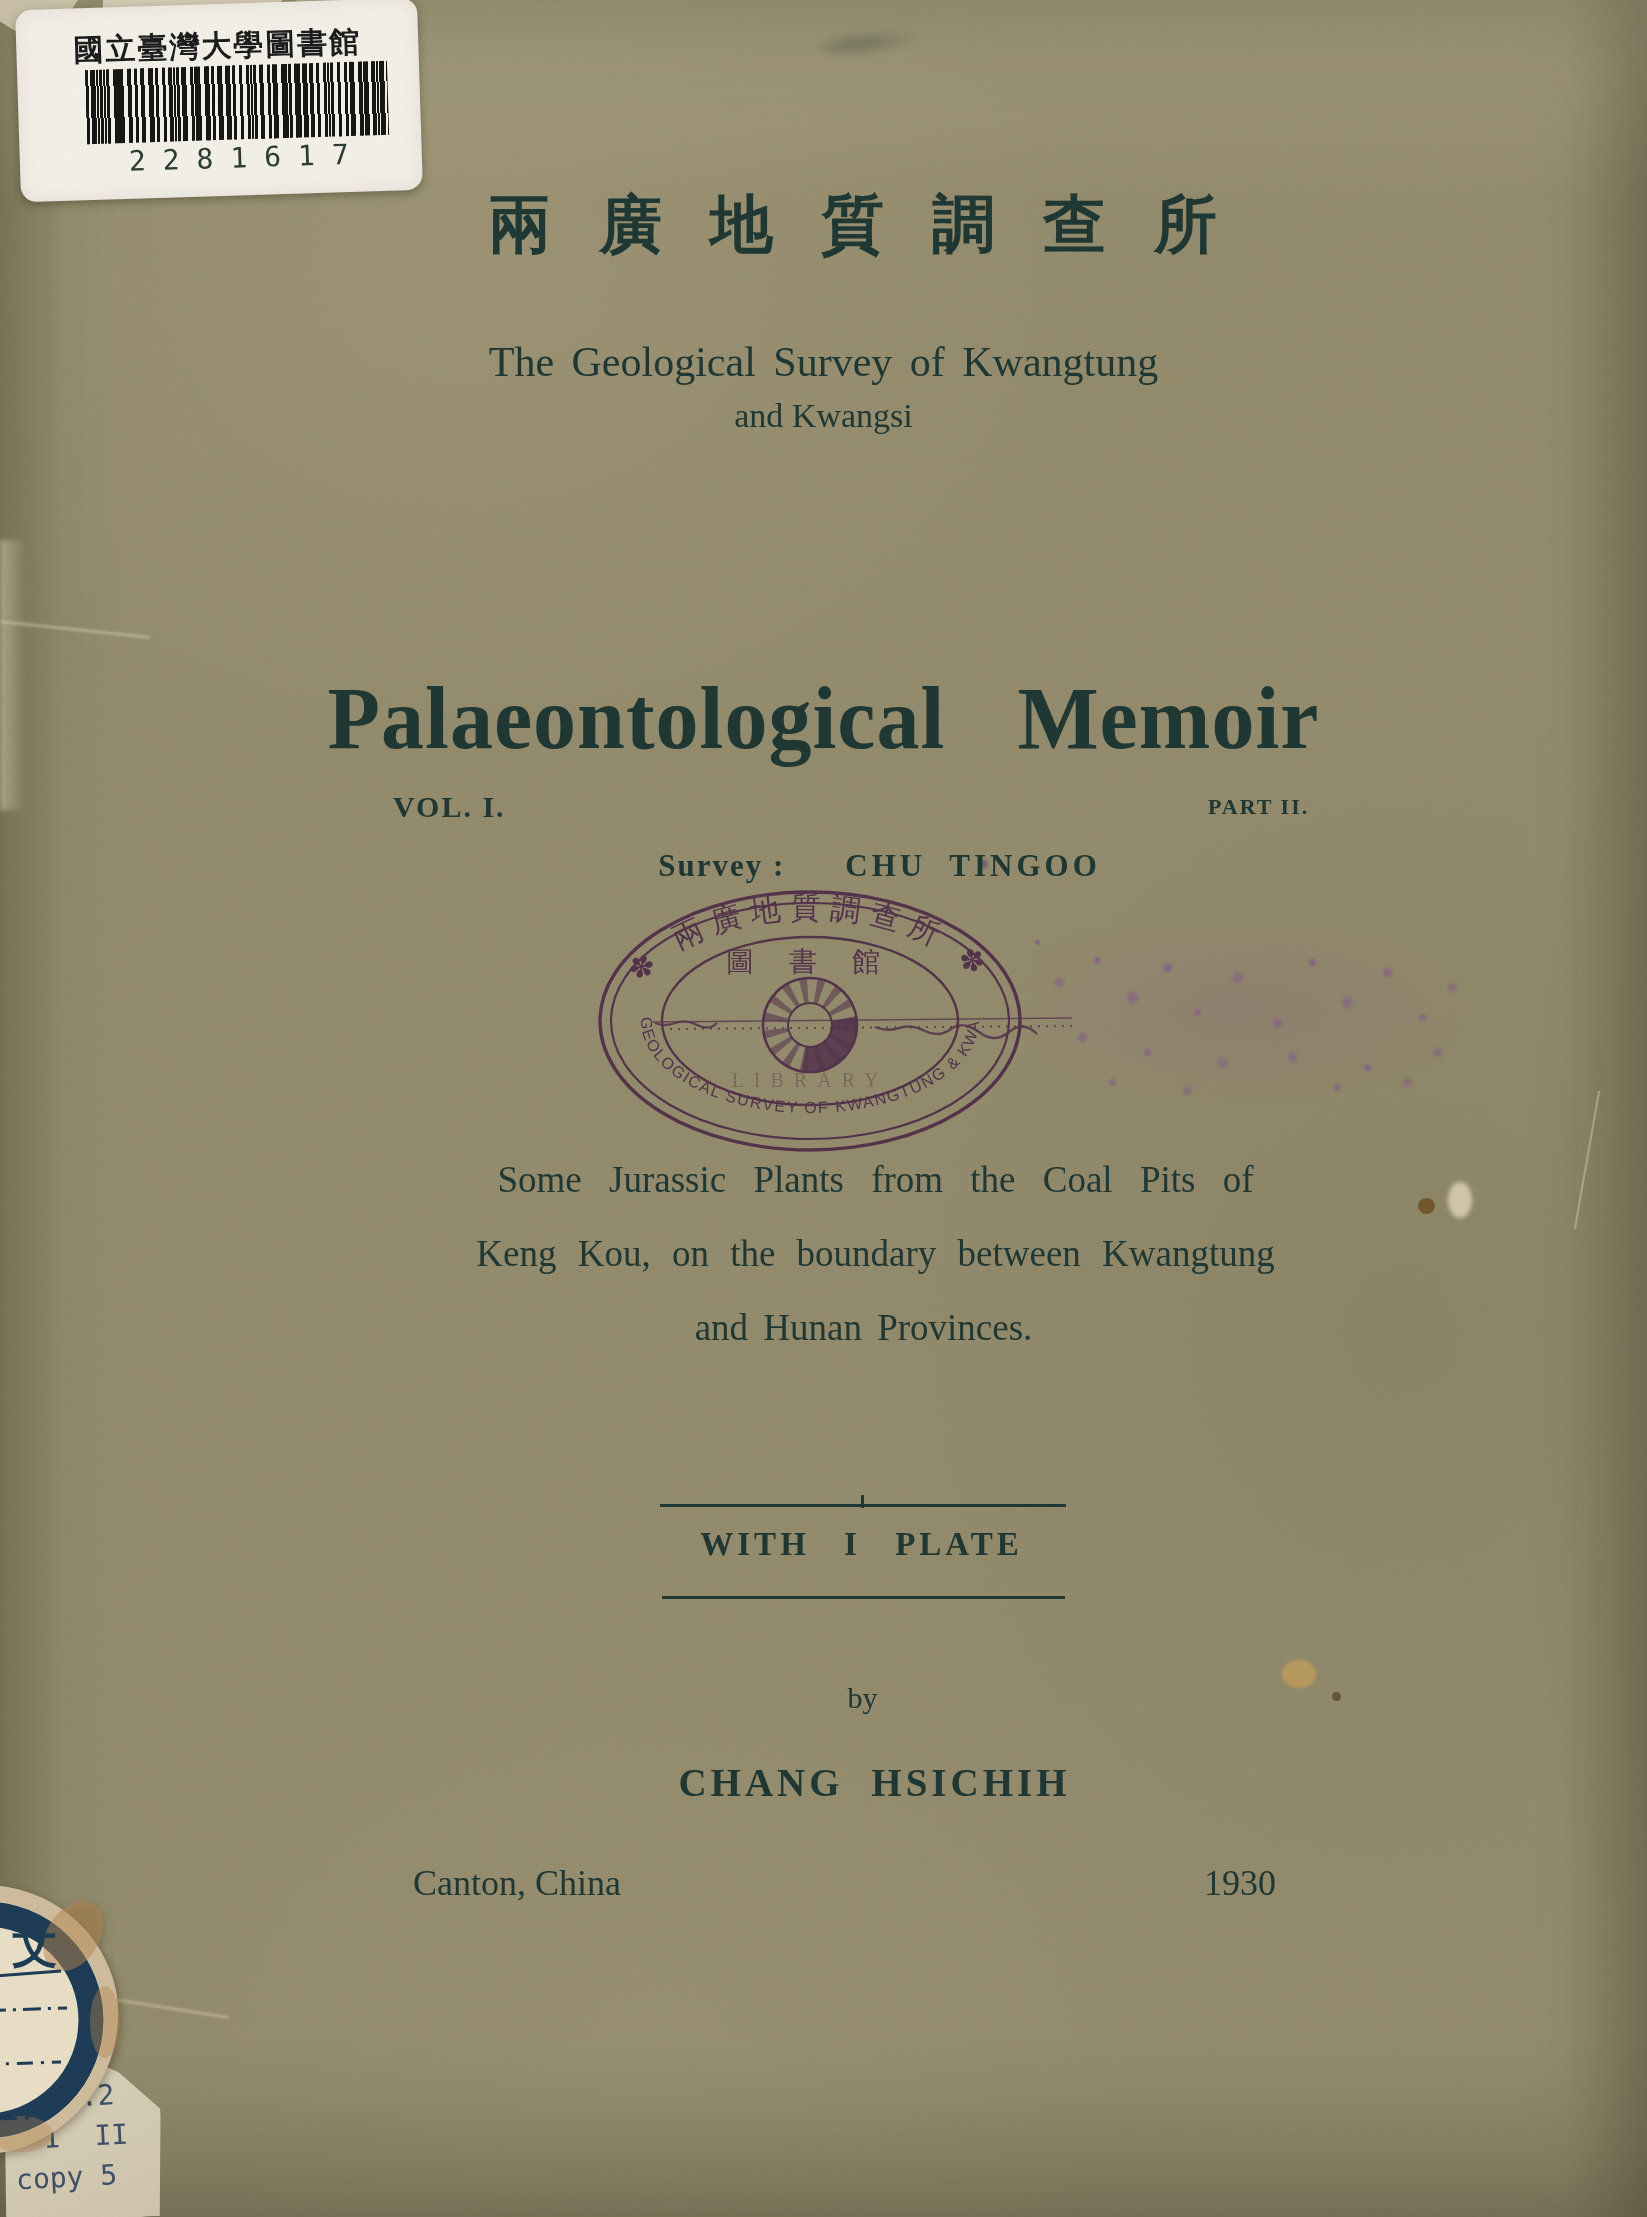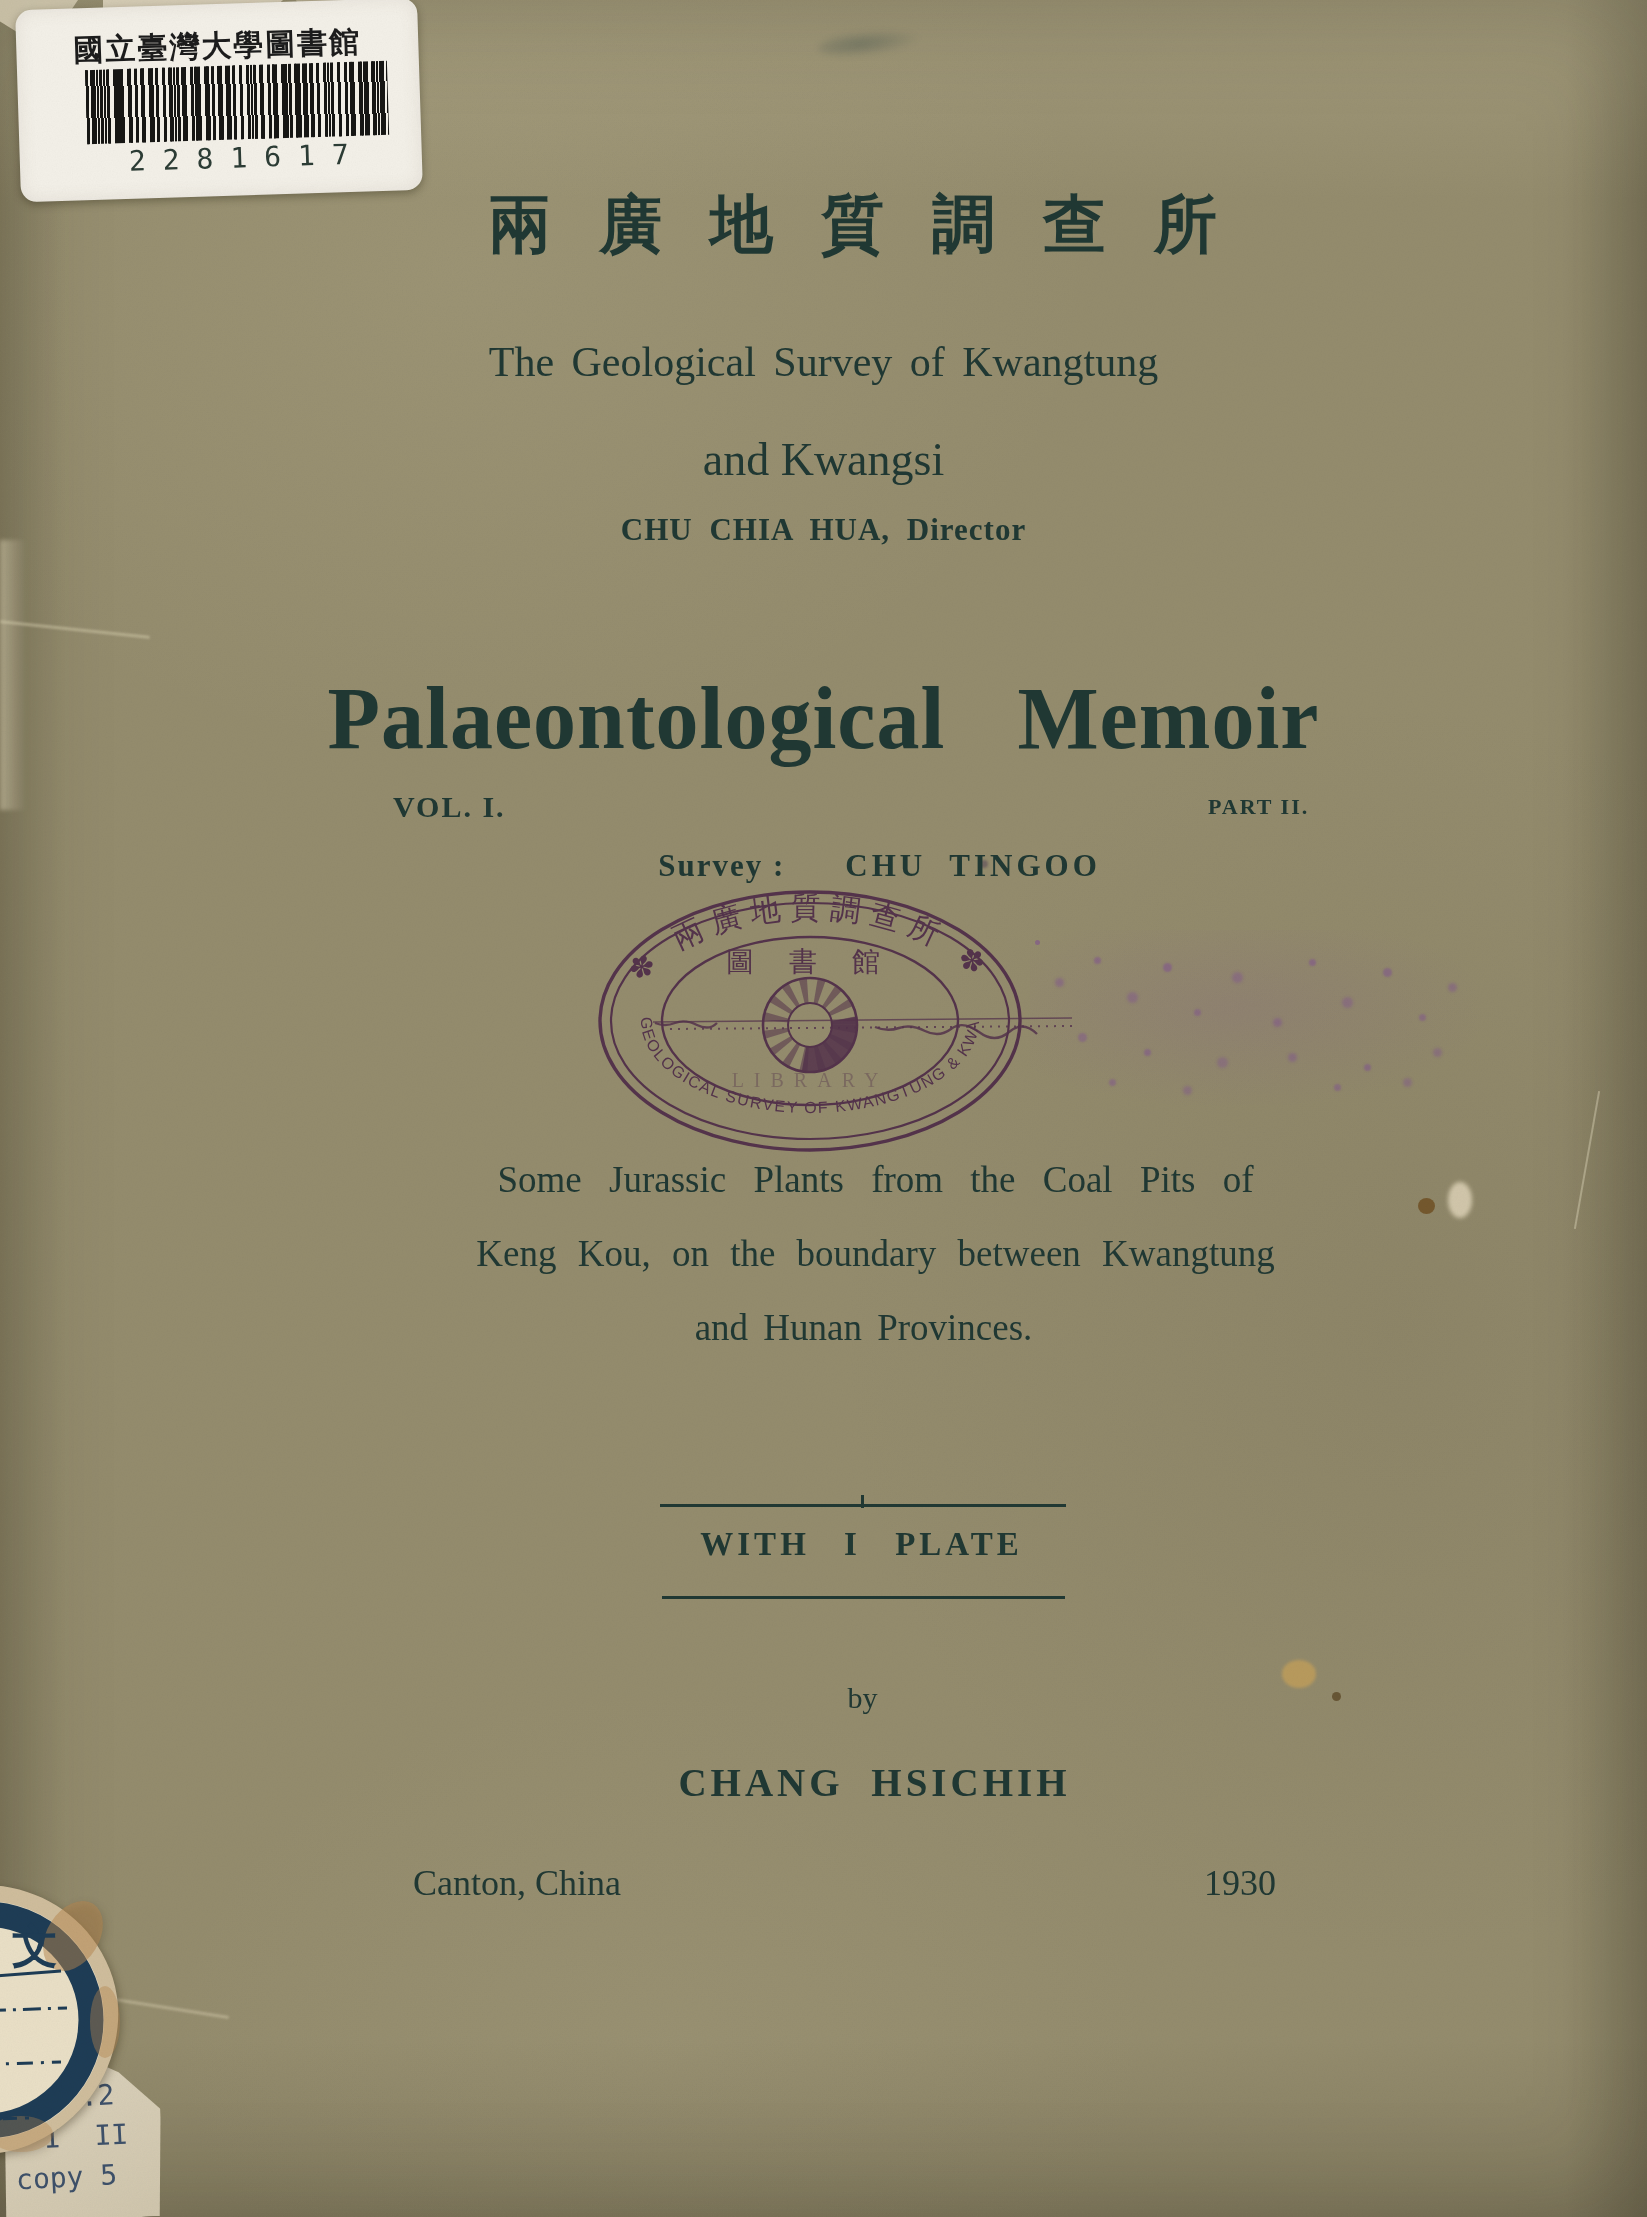--- a/index.html
+++ b/index.html
@@ -65,22 +65,21 @@
   <div class="abs" style="left:980px;top:860px;width:8px;height:8px;border-radius:50%;background:#4a3a56;opacity:.45;filter:blur(1px);"></div>
 
   <div class="abs label-card" style="left:18px;top:4px;width:402px;height:192px;transform:rotate(-1.8deg);">
     <div class="ctr sans" style="top:22px;font-size:30px;letter-spacing:2px;color:#1c1c1c;font-weight:bold;">國立臺灣大學圖書館</div>
     <div class="abs bars" style="left:68px;top:62px;width:302px;height:74px;"></div>
     <div class="abs mono" style="left:68px;top:138px;width:302px;text-align:center;font-size:28px;letter-spacing:17px;text-indent:17px;color:#2c3c35;">2281617</div>
   </div>
 
   <div class="ctr" style="top:182px;font-size:63px;font-weight:600;letter-spacing:48px;text-indent:48px;padding-left:29px;">兩廣地質調查所</div>
   <div class="ctr" style="top:338px;font-size:42px;word-spacing:7px;">The Geological Survey of Kwangtung</div>
-  <div class="ctr" style="top:433px;font-size:46px;">and Kwangsi</div>
-  <div class="ctr" style="top:512px;font-size:31px;font-weight:600;letter-spacing:1px;word-spacing:8px;">CHU CHIA HUA, Director</div>
+  <div class="ctr" style="top:397px;font-size:34px;">and Kwangsi</div>
 
   <div class="ctr" style="top:668px;">
     <span class="blackletter" style="display:inline-block;font-size:86px;">Palaeontological</span>
     <span style="display:inline-block;width:64px;"></span>
     <span class="blackletter" style="display:inline-block;font-size:86px;">Memoir</span>
   </div>
 
   <div class="abs" style="left:393px;top:790px;font-size:30px;font-weight:bold;letter-spacing:2px;">VOL. I.</div>
   <div class="abs" style="left:1208px;top:794px;font-size:22px;font-weight:bold;letter-spacing:2px;text-align:center;">PART II.</div>
 

